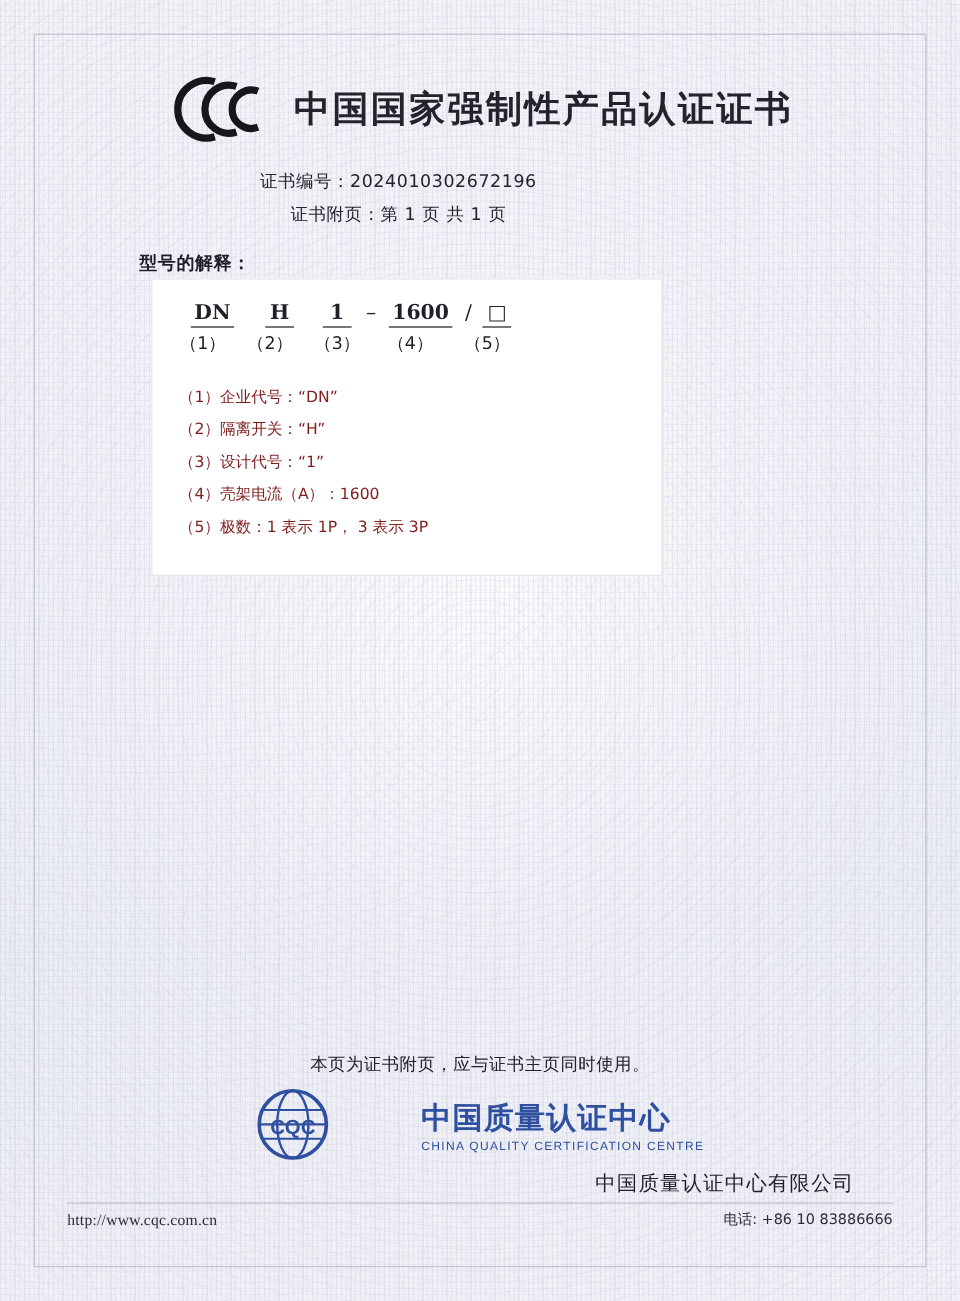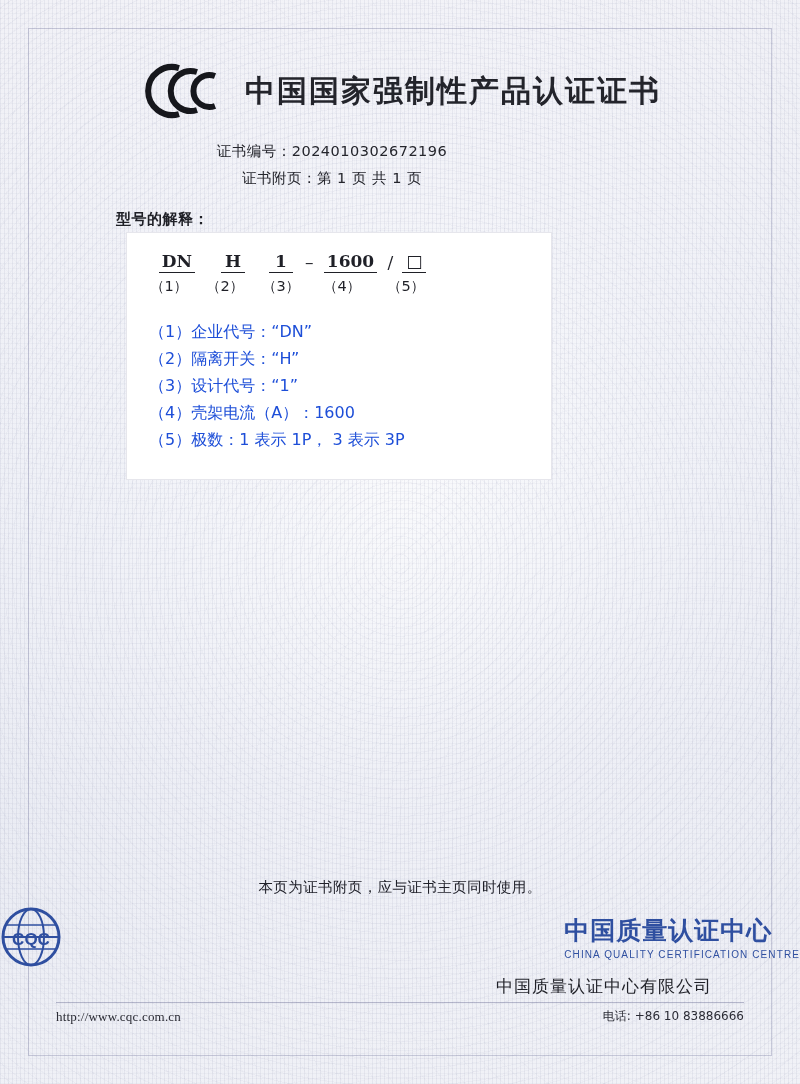--- a/index.html
+++ b/index.html
@@ -130,21 +130,21 @@
     top: 232px;
     width: 424px;
     height: 246px;
     background: #ffffff;
     border: 1px solid #e6e6ec;
   }
 
   .model-code {
     margin: 18px 0 0 22px;
     display: flex;
-    align-items: center;
+    align-items: flex-start;
     font-family: "DejaVu Serif", serif;
     font-size: 17px;
     color: #1f2027;
   }
   .code-seg {
     text-align: center;
     font-weight: 600;
   }
   .code-seg .val {
     display: inline-block;
@@ -161,22 +161,22 @@
     font-family: "DejaVu Sans", sans-serif;
     font-size: 14.5px;
     color: #1f2027;
     display: flex;
   }
   .model-nums span { text-align: center; }
 
   .model-list {
     margin: 22px 0 16px 22px;
     font-family: "DejaVu Sans", sans-serif;
-    font-size: 16px;
-    color: #1d4ed8;
+    font-size: 13px;
+    color: #7f1d1d;
     line-height: 27px;
   }
 
   
   .footer-note {
     position: absolute;
     top: 878px;
     left: 0;
     width: 800px;
     text-align: center;
@@ -186,21 +186,21 @@
     letter-spacing: 0.4px;
   }
 
   .cqc-block {
     position: absolute;
     top: 906px;
     left: 0;
     width: 800px;
     display: flex;
     align-items: center;
-    justify-content: space-between;
+    justify-content: center;
     gap: 32px;
   }
   .cqc-globe { flex: none; margin-right: 10px; }
   .cqc-text { line-height: 1.15; margin-left: 34px; }
   .cqc-cn {
     font-family: "DejaVu Serif", serif;
     font-size: 25px;
     font-weight: 700;
     color: #2f4fa0;
     letter-spacing: 1px;

